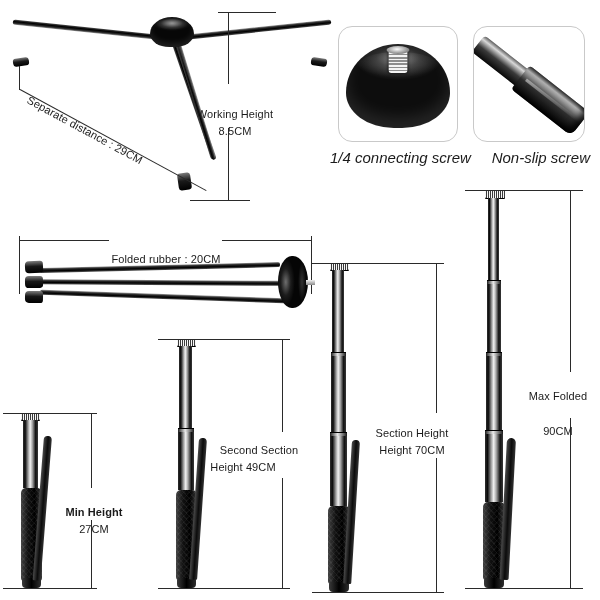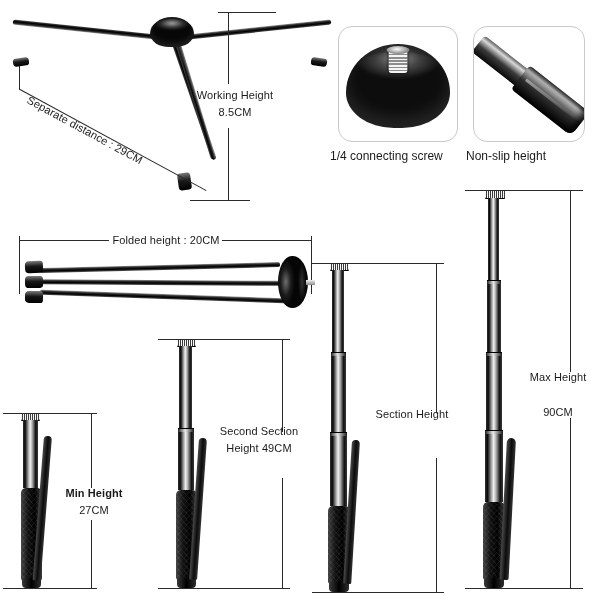--- a/index.html
+++ b/index.html
@@ -23,21 +23,21 @@
 
   
   .lbl {
     position: absolute;
     color: #1b1b1b;
     font-size: 11px;
     line-height: 14px;
     white-space: nowrap;
     letter-spacing: .1px;
   }
-  .lbl.center { text-align: center; }
+  .lbl.center { text-align: center; margin-top: 19px; }
 
   
   .dim-v {            
     position: absolute;
     width: 1px;
     background: #2a2a2a;
   }
   .dim-h {            
     position: absolute;
     height: 1px;
@@ -47,24 +47,25 @@
   
   .panel {
     position: absolute;
     border: 1px solid #c9c9c9;
     border-radius: 14px;
     background: #ffffff;
     overflow: hidden;
   }
   .panel-cap {
     position: absolute;
-    text-align: left;
+    text-align: right;
     color: #1b1b1b;
-    font-size: 12px;
+    font-size: 15px;
     white-space: nowrap;
+    font-style: italic;
   }
 
   
   .dome {
     position: absolute;
     left: 50%;
     top: 52%;
     transform: translate(-50%,-50%);
     width: 104px;
     height: 84px;
@@ -286,32 +287,32 @@
     <span>1/4 connecting screw</span>
   </div>
 
   <div class="panel" style="left:473px;top:26px;width:110px;height:114px;">
     <div class="rubber-wrap">
       <div class="rubber-shaft"></div>
       <div class="rubber-foot"></div>
     </div>
   </div>
   <div class="panel-cap" style="left:466px;top:149px;width:124px;">
-    <span>Non-slip height</span>
+    <span>Non-slip screw</span>
   </div>
 
   <div class="abs" style="left:0;top:212px;width:330px;height:120px;">
 
     <div class="dim-v" style="left:19px;top:24px;height:58px;"></div>
     <div class="dim-v" style="left:311px;top:24px;height:58px;"></div>
     <div class="dim-h" style="left:19px;top:28px;width:90px;"></div>
     <div class="dim-h" style="left:222px;top:28px;width:90px;"></div>
 
     <div class="lbl center" style="left:104px;top:21px;width:124px;">
-      <span>Folded height : 20CM</span>
+      <span>Folded rubber : 20CM</span>
     </div>
 
     <div class="fold-bar" style="left:40px;top:53px;width:240px;transform:rotate(-1.4deg);"></div>
     <div class="fold-bar" style="left:40px;top:68px;width:244px;transform:rotate(0.4deg);"></div>
     <div class="fold-bar" style="left:40px;top:82px;width:246px;transform:rotate(2.0deg);"></div>
 
     <div class="fold-foot" style="left:25px;top:49px;transform:rotate(-3deg);"></div>
     <div class="fold-foot" style="left:25px;top:64px;transform:rotate(-1deg);"></div>
     <div class="fold-foot" style="left:25px;top:79px;transform:rotate(1deg);"></div>
 
@@ -351,21 +352,21 @@
     <div class="strap" style="left:49px;top:110px;width:8px;height:142px;transform:rotate(4deg);"></div>
 
     <div class="dim-h" style="left:8px;top:11px;width:132px;"></div>
     <div class="dim-h" style="left:8px;top:260px;width:132px;"></div>
     <div class="dim-v" style="left:132px;top:11px;height:93px;"></div>
     <div class="dim-v" style="left:132px;top:150px;height:110px;"></div>
 
     <div class="lbl center" style="left:54px;top:96px;width:110px;">
       <span>Second Section</span>
     </div>
-    <div class="lbl center" style="left:54px;top:113px;width:110px;">
+    <div class="lbl center" style="left:38px;top:113px;width:110px;">
       <span>Height 49CM</span>
     </div>
   </div>
 
   <div class="mono" style="left:300px;top:250px;width:175px;height:350px;">
 
     <div class="knob" style="left:30px;top:13px;width:19px;height:7px;"></div>
     <div class="tube" style="left:32px;top:20px;width:12px;height:82px;"></div>
     <div class="collar" style="left:31px;top:102px;width:15px;height:4px;"></div>
     <div class="tube" style="left:31px;top:106px;width:15px;height:76px;"></div>
@@ -375,20 +376,23 @@
     <div class="grip-base" style="left:29px;top:332px;width:20px;height:10px;"></div>
     <div class="strap" style="left:52px;top:190px;width:8px;height:144px;transform:rotate(3.5deg);"></div>
 
     <div class="dim-h" style="left:12px;top:13px;width:132px;"></div>
     <div class="dim-h" style="left:12px;top:342px;width:132px;"></div>
     <div class="dim-v" style="left:136px;top:13px;height:150px;"></div>
     <div class="dim-v" style="left:136px;top:208px;height:134px;"></div>
 
     <div class="lbl center" style="left:58px;top:157px;width:108px;">
       <span>Section Height</span>
+    </div>
+    <div class="lbl center" style="left:58px;top:174px;width:108px;">
+      <span>Height 70CM</span>
     </div>
   </div>
 
   <div class="mono" style="left:450px;top:180px;width:150px;height:420px;">
 
     <div class="knob" style="left:35px;top:10px;width:20px;height:8px;"></div>
     <div class="tube" style="left:38px;top:18px;width:11px;height:82px;"></div>
     <div class="collar" style="left:37px;top:100px;width:14px;height:4px;"></div>
     <div class="tube" style="left:37px;top:104px;width:14px;height:68px;"></div>
     <div class="collar" style="left:36px;top:172px;width:16px;height:4px;"></div>
@@ -398,20 +402,20 @@
     <div class="grip" style="left:33px;top:322px;width:22px;height:78px;"></div>
     <div class="grip-base" style="left:34px;top:398px;width:20px;height:10px;"></div>
     <div class="strap" style="left:57px;top:258px;width:9px;height:142px;transform:rotate(3deg);"></div>
 
     <div class="dim-h" style="left:15px;top:10px;width:118px;"></div>
     <div class="dim-h" style="left:15px;top:408px;width:118px;"></div>
     <div class="dim-v" style="left:120px;top:10px;height:182px;"></div>
     <div class="dim-v" style="left:120px;top:238px;height:170px;"></div>
 
     <div class="lbl center" style="left:66px;top:190px;width:84px;">
-      <span>Max Height</span>
+      <span>Max Folded</span>
     </div>
     <div class="lbl center" style="left:66px;top:225px;width:84px;">
       <span>90CM</span>
     </div>
   </div>
 
 </div>
 
 </body></html>

